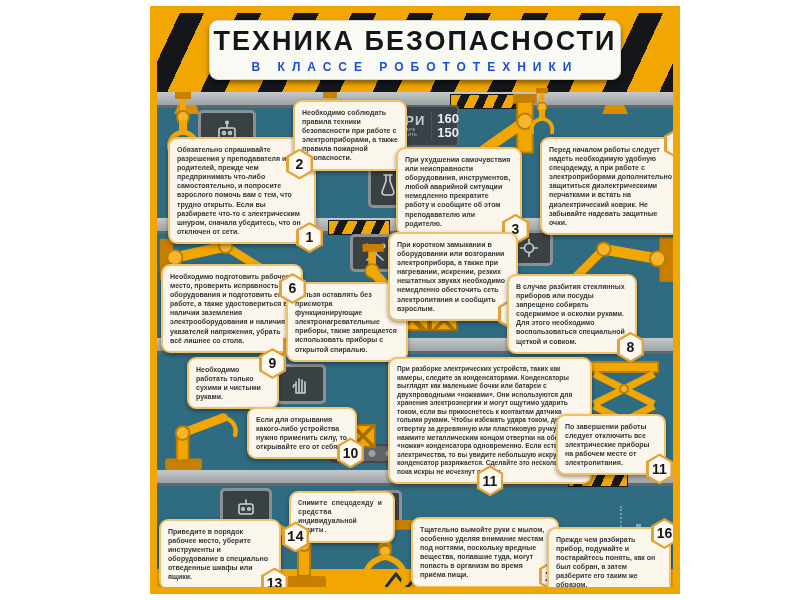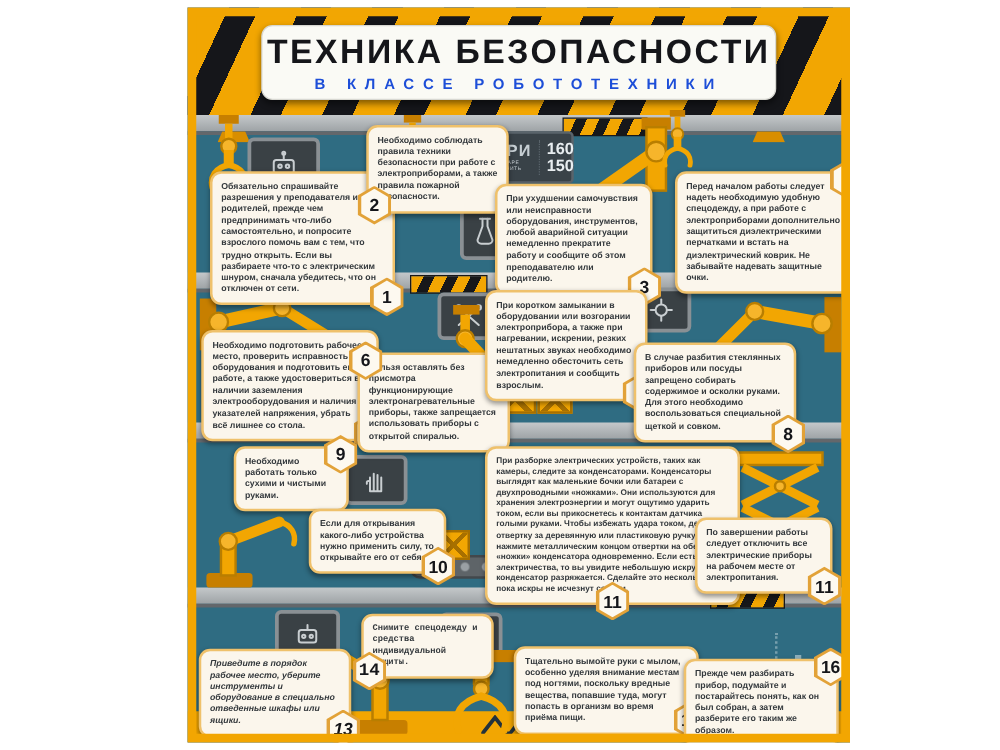--- a/index.html
+++ b/index.html
@@ -349,21 +349,21 @@
     <div class="hex bc">
         <div class="hexi">11</div>
       </div>
   </div>
   <div class="bubble" style="left:406px;top:408px;width:92px;">
     <span>По завершении работы следует отключить все электрические приборы на рабочем месте от электропитания.</span>
     <div class="hex br">
         <div class="hexi">11</div>
       </div>
   </div>
-  <div class="bubble" style="left:9px;top:513px;width:104px;font-style:italic;">
+  <div class="bubble" style="left:9px;top:513px;width:104px;">
     <span>Приведите в порядок рабочее место, уберите инструменты и оборудование в специально отведенные шкафы или ящики.</span>
     <div class="hex br">
         <div class="hexi">13</div>
       </div>
   </div>
   <div class="bubble" style="left:139px;top:485px;width:88px;font-family:Liberation Mono, monospace;">
     <span>Снимите спецодежду и средства индивидуальной защиты.</span>
     <div class="hex bl">
         <div class="hexi">14</div>
       </div>

